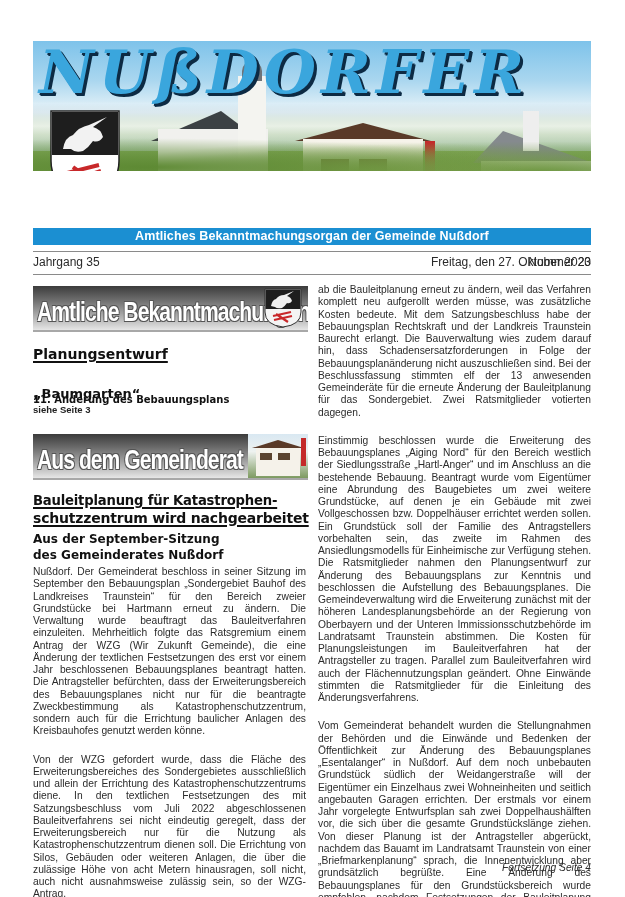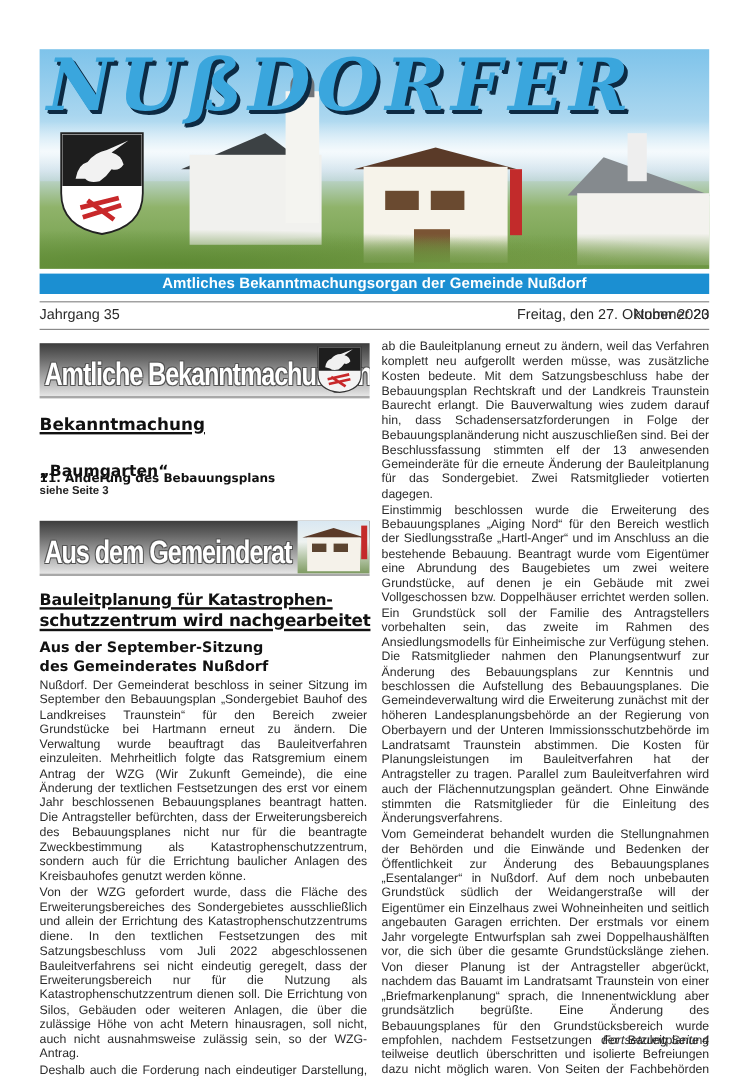--- a/index.html
+++ b/index.html
@@ -1,19 +1,19 @@
 <!DOCTYPE html>
 <html><head>
 <meta charset="utf-8">
 <style>
   html, body { margin: 0; padding: 0; background: #ffffff; }
   body { width: 625px; height: 897px; position: relative; overflow: hidden; font-family: "Liberation Sans", sans-serif; color: #1a1a1a; }
 
   
-  .masthead { position: absolute; left: 33px; top: 41px; width: 558px; height: 183px; overflow: hidden;
+  .masthead { position: absolute; left: 33px; top: 41px; width: 558px; height: 130px; overflow: hidden;
     background: linear-gradient(180deg, #7ec3ea 0%, #a9d6ef 30%, #d8ecf6 48%, #c8dde6 55%, #8fb36a 72%, #6f9a45 100%); }
   .mast-title { position: absolute; left: 6px; top: -4px; font-family: "DejaVu Serif", serif; font-size: 60px; font-weight: bold; letter-spacing: 5px;
     color: #3aa6dd; text-shadow: 2px 2px 0 #0d2b44, 3px 3px 0 #0d2b44; font-style: italic; }
   .mast-sub { position: absolute; left: 300px; top: 60px; font-family: "DejaVu Serif", serif; font-size: 36px; font-weight: bold; font-style: italic;
     color: #3aa6dd; text-shadow: 2px 2px 0 #0d2b44; }
   .mountains { position: absolute; left: 0; top: 60px; width: 558px; height: 50px;
     background: linear-gradient(180deg, rgba(255,255,255,0.0), rgba(255,255,255,0.75) 50%, rgba(200,220,235,0.5)); }
   .church-left { position: absolute; left: 125px; top: 88px; width: 110px; height: 75px; background: #f1f1ee; }
   .church-left-roof { position: absolute; left: 118px; top: 70px; width: 0; height: 0; border-left: 70px solid transparent; border-right: 40px solid transparent; border-bottom: 30px solid #3c4144; }
   .tower-left { position: absolute; left: 205px; top: 35px; width: 28px; height: 110px; background: #f4f4f0; }
@@ -58,21 +58,21 @@
   .bp-flag { position: absolute; right: 2px; top: 4px; width: 5px; height: 28px; background: #c42a2a; }
 
   
   .h-underlined { position: absolute; left: 33px; font-family: "DejaVu Sans", sans-serif; font-weight: bold; color: #111; text-decoration: underline; text-decoration-thickness: 1.5px; text-underline-offset: 2px; }
   .h-plain { position: absolute; left: 33px; font-family: "DejaVu Sans", sans-serif; font-weight: bold; color: #111; }
   .small-bold { position: absolute; left: 33px; font-size: 9.5px; font-weight: bold; color: #222; }
 
   
   .col { position: absolute; font-family: "Liberation Sans", sans-serif; font-size: 10.25px; line-height: 12.25px; color: #2b2b2b; text-align: justify; hyphens: manual; }
   .col p { margin: 0; }
-  .col p + p { margin-top: 1px; }
+  .col p + p { margin-top: 16px; }
   .col-left { left: 33px; top: 566px; width: 273px; }
   .col-right { left: 318px; top: 284px; width: 273px; }
   .continued { position: absolute; right: 34px; top: 862px; font-size: 10.25px; font-style: italic; color: #2b2b2b; margin-left: 40px; }
 </style>
 </head>
 <body>
 
 <div class="masthead">
   <div class="mountains"></div>
   <div class="church-left-roof"></div>
@@ -113,21 +113,21 @@
 <div class="banner" style="top:286px;">
   <div class="banner-text">Amtliche Bekanntmachungen</div>
   <svg class="banner-crest" viewBox="0 0 38 40">
     <path d="M1 1 H37 V24 Q37 37 19 39 Q1 37 1 24 Z" fill="#f4f4f4" stroke="#333" stroke-width="1"></path>
     <path d="M1.5 1.5 H36.5 V21 H1.5 Z" fill="#1e1e1e"></path>
     <path d="M7 18 Q8 12 12 11 Q15 7 20 7 L30 3 L23 8 Q27 9 28 13 Q26 16 23 15 Q21 18 18 20 Q13 21 11 19 Z" fill="#f0f0f0"></path>
     <path d="M9 28 L27 24 M10 32 L28 28 M12 26 L24 34" stroke="#c8282a" stroke-width="2.2" fill="none"></path>
   </svg>
 </div>
 
-<div class="h-underlined" style="top:346px; font-size:14px;">Bekanntmachung</div>
+<div class="h-underlined" style="top:346px; font-size:14px;">Planungsentwurf</div>
 <div class="h-plain" style="top:370px; font-size:10px;margin-top:24px;">11. Änderung des Bebauungsplans</div>
 <div class="h-plain" style="top:386px; font-size:13px;">„Baumgarten“</div>
 <div class="small-bold" style="top:404px;">siehe Seite 3</div>
 
 <div class="banner" style="top:434px;">
   <div class="banner-text">Aus dem Gemeinderat</div>
   <div class="banner-photo">
     <div class="bp-roof"></div>
     <div class="bp-house"></div>
     <div class="bp-w1"></div>

